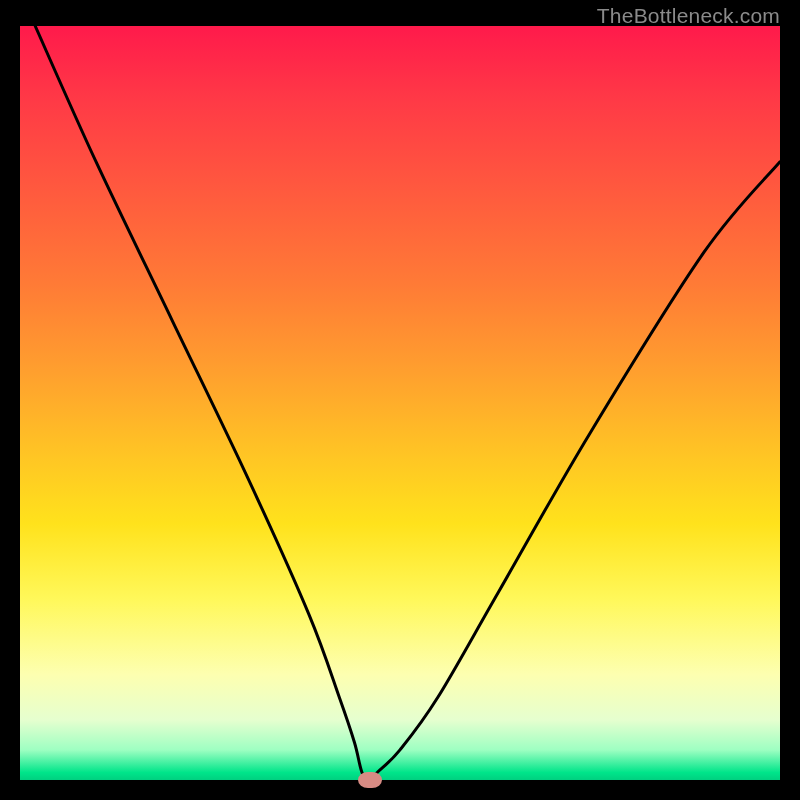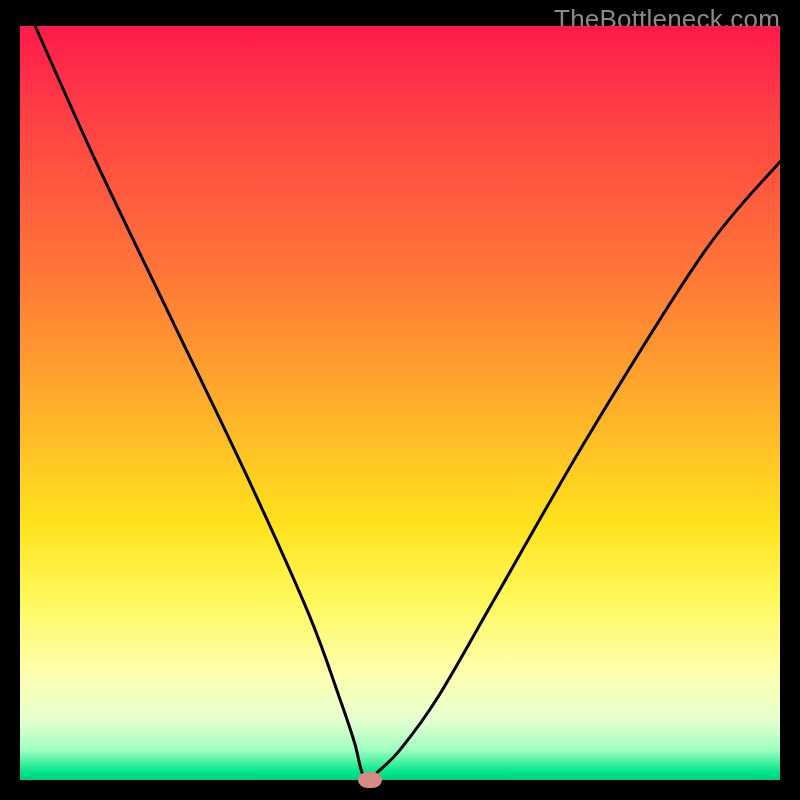--- a/index.html
+++ b/index.html
@@ -38,21 +38,21 @@
       #9effc2 96%,
       #00e58a 99%,
       #00d080 100%
     );
   }
   .watermark {
     position: absolute;
     top: 4px;
     right: 20px;
     color: #8a8a8a;
-    font-size: 26px;
+    font-size: 21px;
     font-weight: 400;
     letter-spacing: 0.2px;
     user-select: none;
   }
   svg.curve {
     position: absolute;
     left: 0;
     top: 0;
     width: 760px;
     height: 754px;

